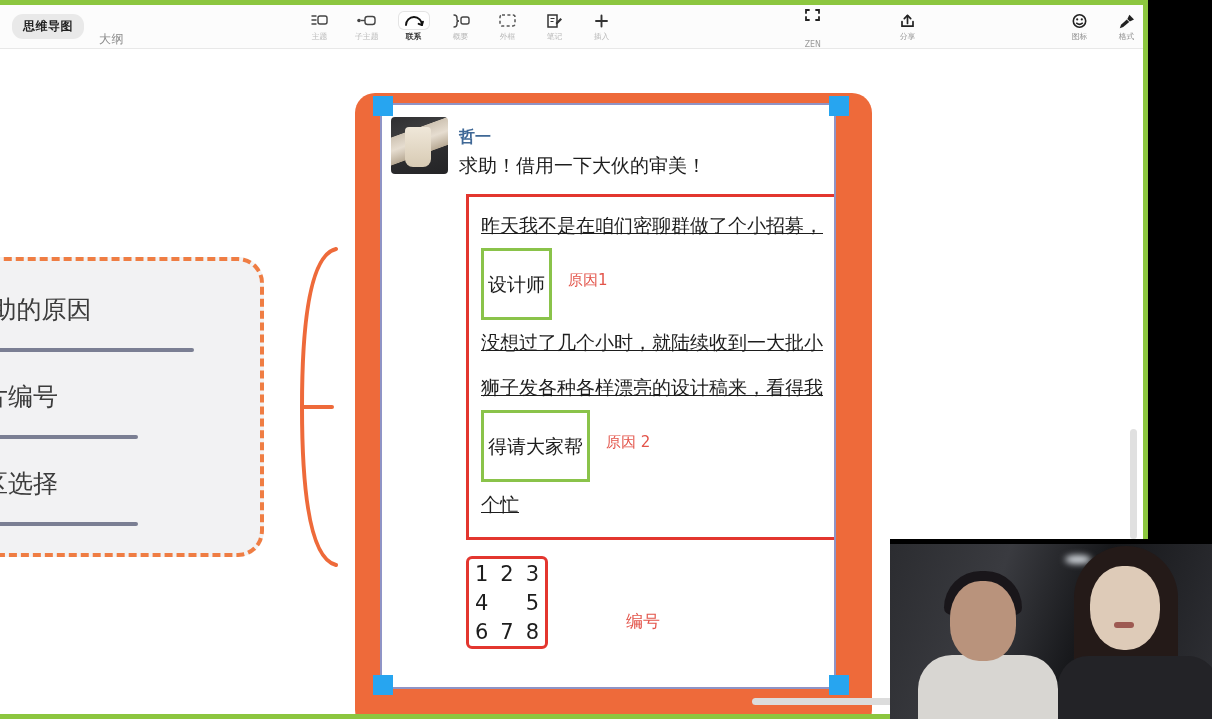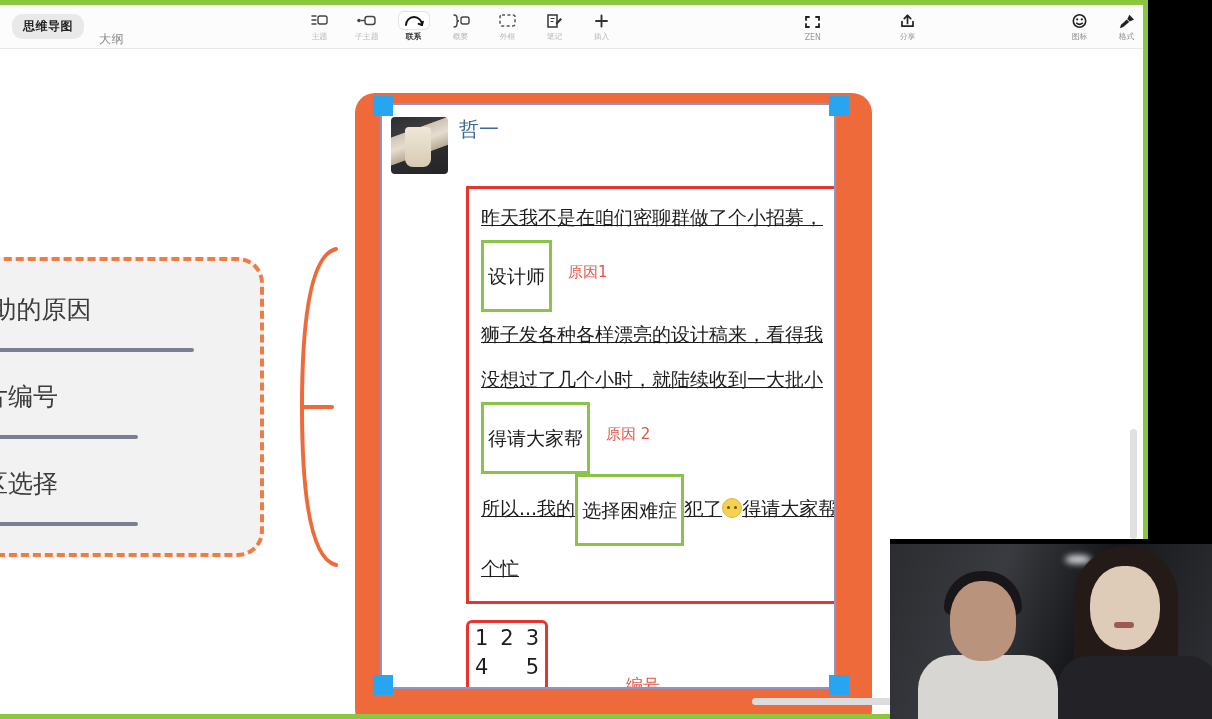--- a/index.html
+++ b/index.html
@@ -51,21 +51,21 @@
     display: flex; flex-direction: column; align-items: center; justify-content: center;
     gap: 1px;
   }
   .tool .ic { height: 19px; display: flex; align-items: center; justify-content: center; }
   .tool .lb { font-size: 8.5px; color: #b9b9b9; transform: scale(.92); white-space: nowrap; }
   .tool.on .lb { color: #333; font-weight: bold; }
   .tool.on .icbox { background: #fff; box-shadow: 0 0 0 1px #e4e4e4; border-radius: 5px; }
   .icbox { padding: 1px 4px; }
 
   
-  #tool-zen { position: absolute; left: 789px; top: 0; }
+  #tool-zen { position: absolute; left: 789px; top: 0; justify-content: space-between; }
   #tool-share { position: absolute; left: 884px; top: 0; }
   #tool-zen .lb, #tool-share .lb { color: #9a9a9a; }
   #tools-right { position: absolute; left: 1056px; top: 0; display: flex; }
   #tools-right .lb { color: #8f8f8f; }
 
   
   #canvas {
     position: absolute; left: 0; top: 44px;
     width: 1143px; height: 670px;
     background: #fff; overflow: hidden;
@@ -135,21 +135,21 @@
   #avatar::after {
     content: ""; position: absolute; left: 14px; top: 10px;
     width: 26px; height: 40px; border-radius: 4px 4px 8px 8px;
     background: linear-gradient(#efe7d9, #d8cbb4);
   }
   #avatar .cupmark {
     position: absolute; left: 22px; top: 24px; width: 11px; height: 11px;
     border-radius: 50%; background: #3f6a4e;
   }
   #head-text { padding-top: 1px; }
-  #uname { font-size: 20px; color: #3f6896; font-weight: normal; line-height: 22px; }
+  #uname { font-size: 16px; color: #3f6896; font-weight: bold; line-height: 22px; margin-top: 8px; }
   #ptitle { font-size: 19px; color: #1d1d1d; line-height: 34px; white-space: nowrap; }
 
   .para {
     font-size: 19px; color: #1d1d1d; line-height: 45px;
     white-space: nowrap;
     text-decoration: underline;
   }
   #body-box {
     margin: 12px 0 0 84px; width: 402px; min-height: 269px;
     border: 3px solid #e3362f; padding: 6px 0 10px 12px;
@@ -400,37 +400,37 @@
 
       <div id="card-inner">
         <div id="post">
 
           <div id="post-head">
             <div id="avatar">
                 <span class="cupmark"></span>
               </div>
             <div id="head-text">
               <div id="uname">哲一</div>
+              <div id="ptitle">求助！借用一下大伙的审美！</div>
             </div>
           </div>
 
           <div id="body-box">
 
             <div class="para">昨天我不是在咱们密聊群做了个小招募，</div>
             <div class="para">
               <span class="hl-green">设计师</span><span class="tag-red">原因1</span>
             </div>
 
+            <div class="para">没想过了几个小时，就陆续收到一大批小</div>
             <div class="para">狮子发各种各样漂亮的设计稿来，看得我</div>
-            <div class="para">没想过了几个小时，就陆续收到一大批小</div>
             <div class="para">
               <span class="hl-green">得请大家帮</span><span class="tag-red">原因 2</span>
             </div>
 
-            <div class="para"><span>所以...我的</span><span class="hl-green">选择困难症</span><span>犯了</span><span class="emoji"></span><span>得请大家帮</span></div>
             <div class="para">个忙</div>
           </div>
 
           <div id="num-row">
             <div id="num-box">
               <span>1</span>
               <span>2</span>
               <span>3</span>
               <span>4</span>
               <span></span>

